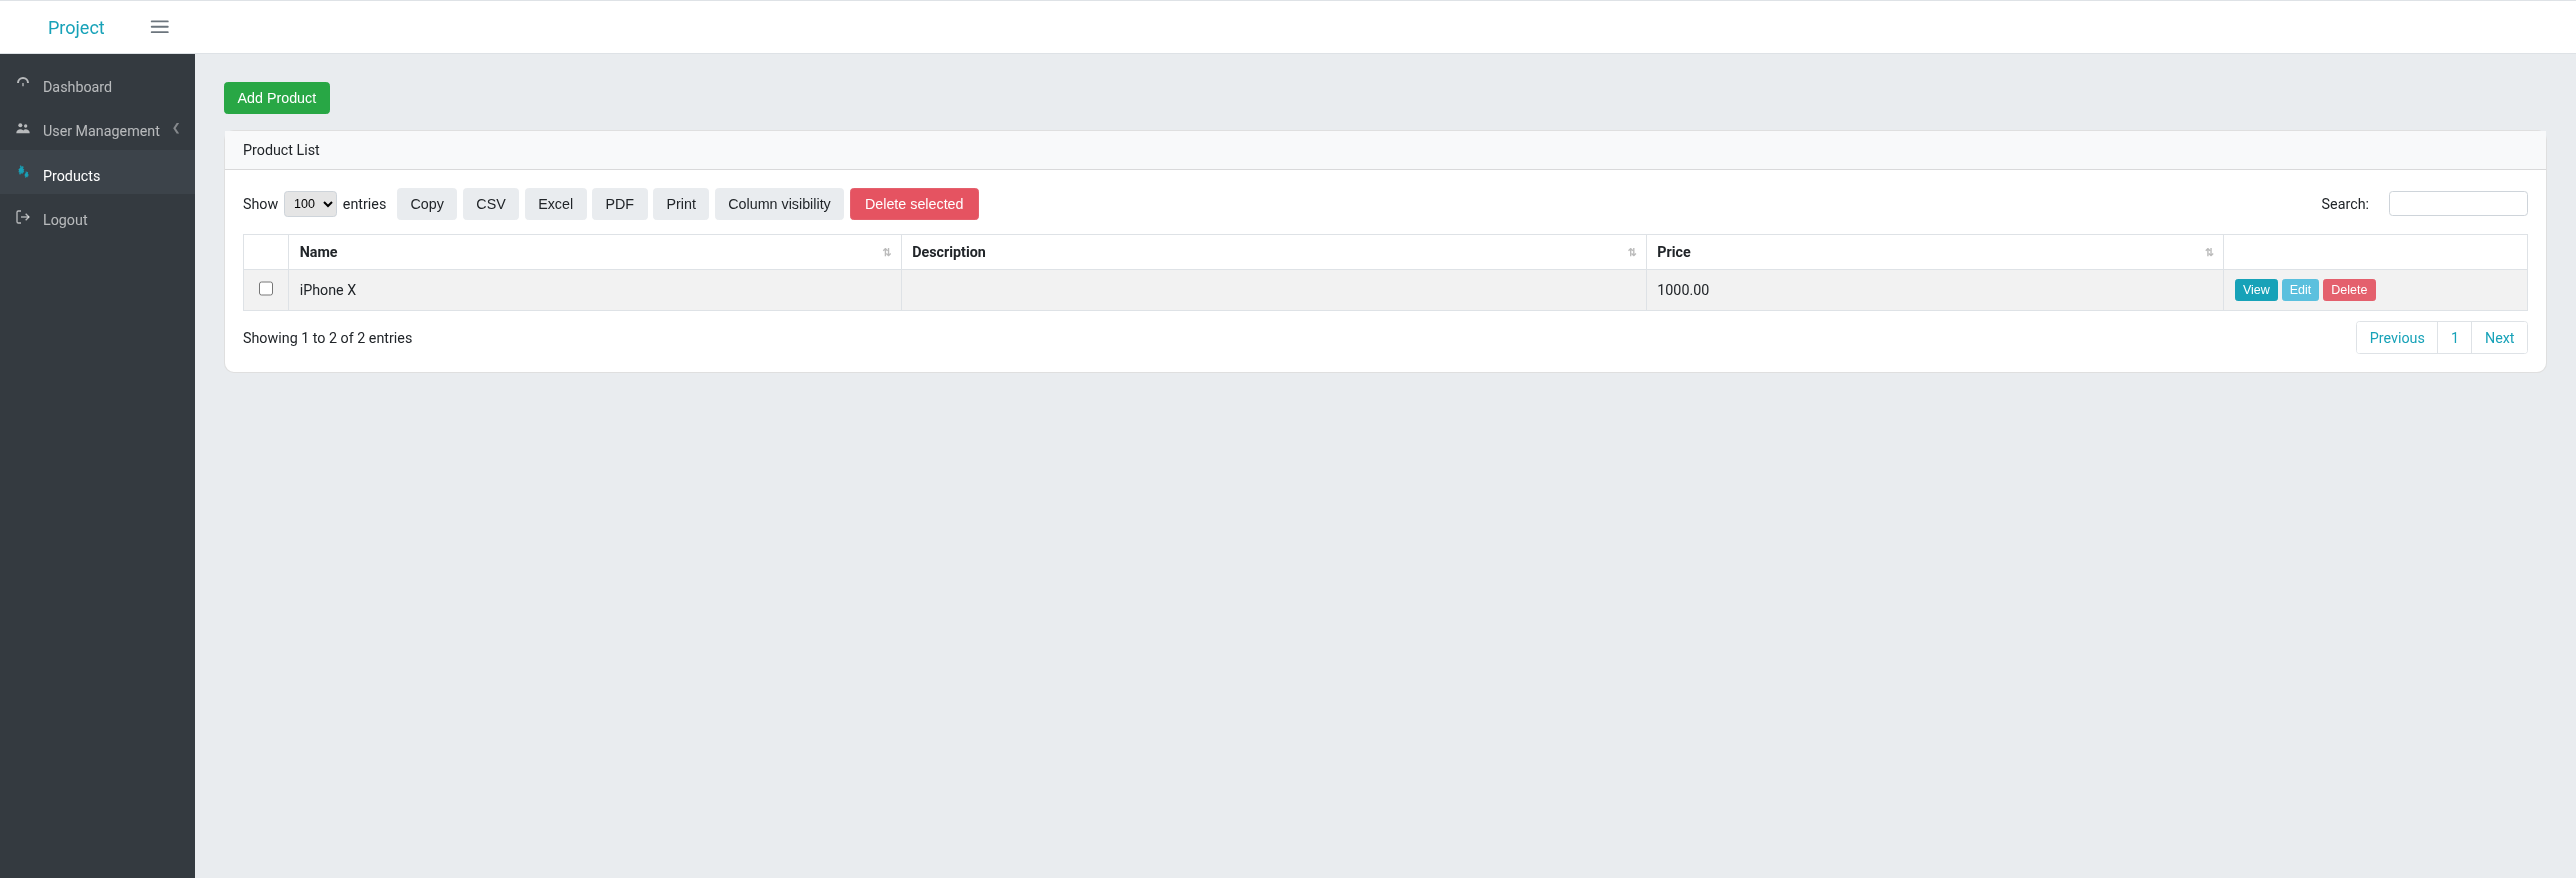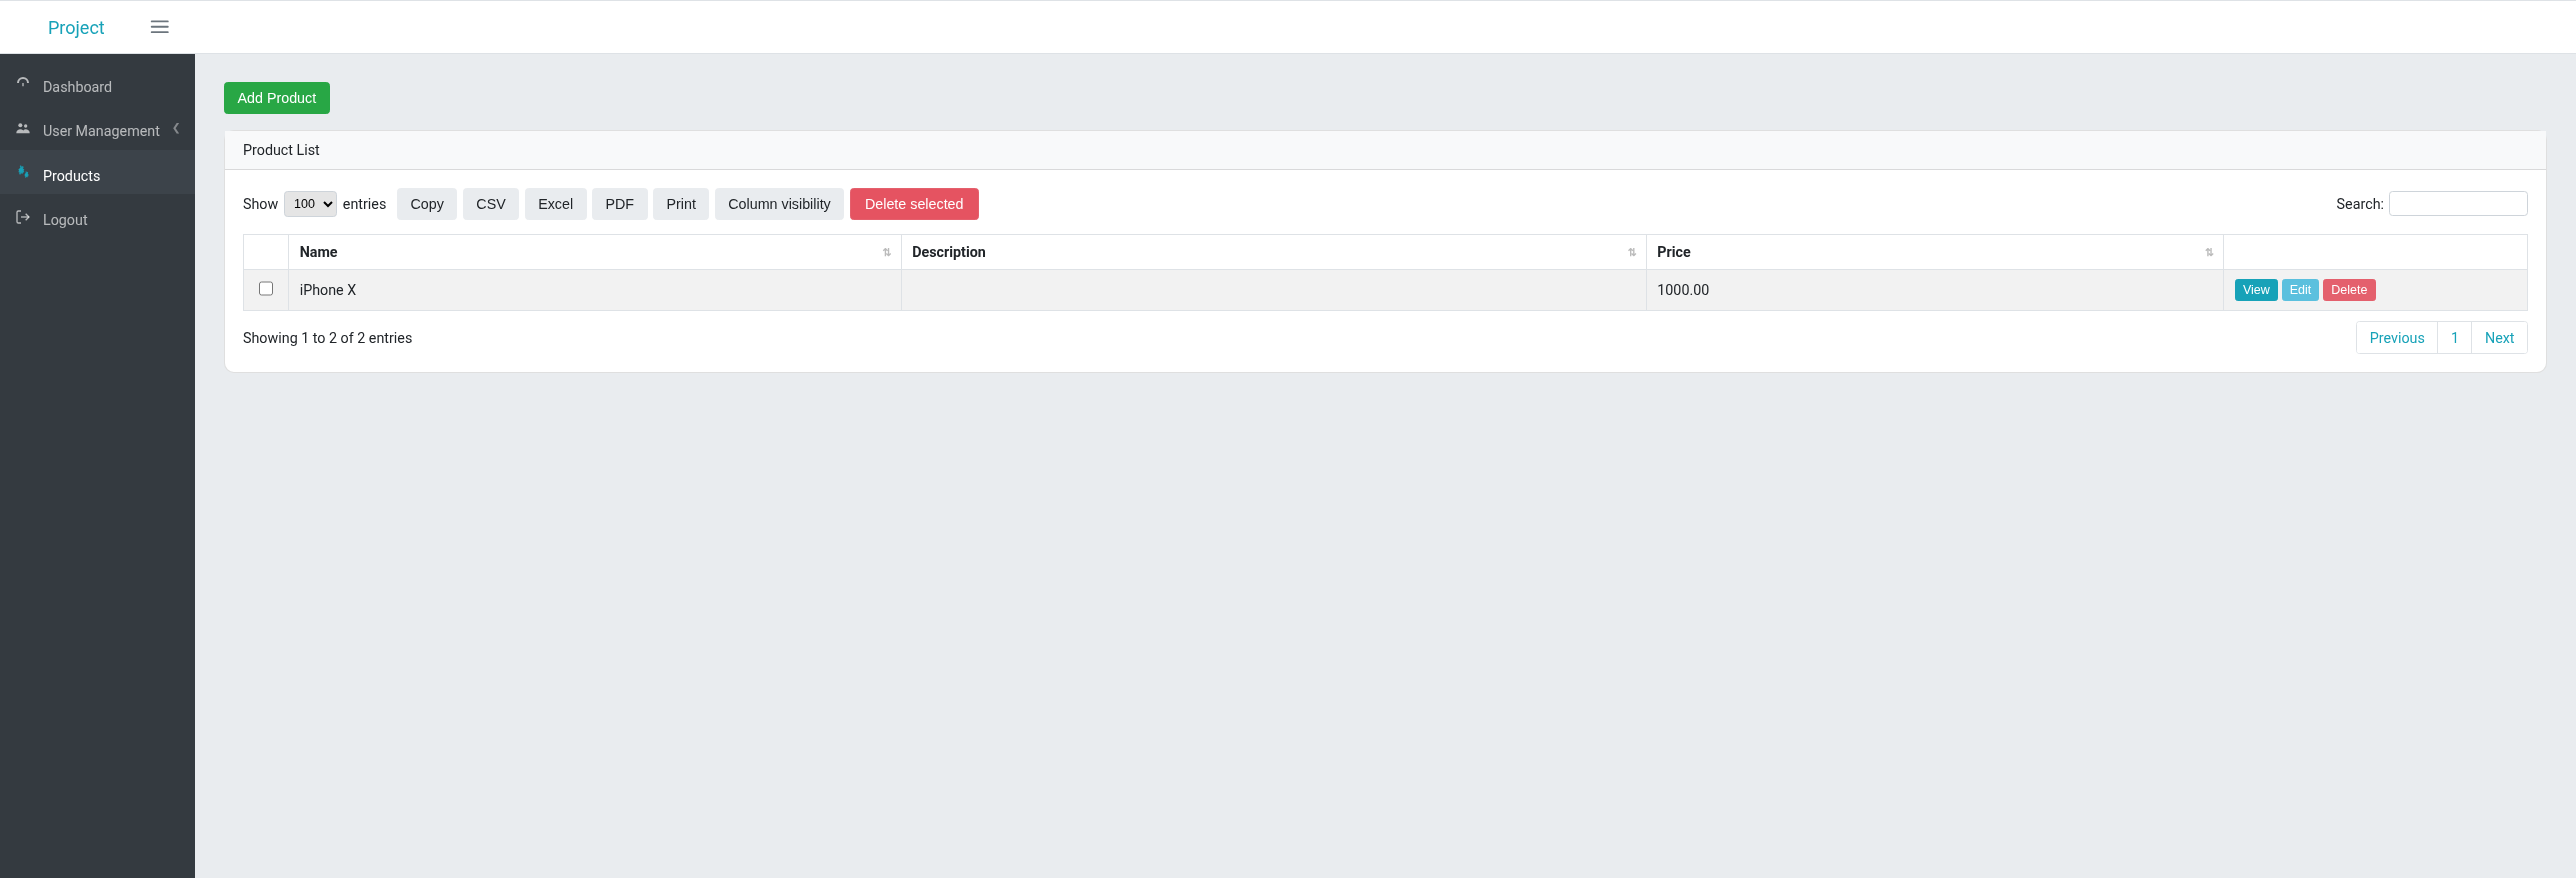--- a/index.html
+++ b/index.html
@@ -111,21 +111,21 @@
   margin-right: 5.4px;
 }
 .length-select {
   border: 0.9px solid #ced4da;
   border-radius: 3.6px;
   padding: 3.6px 5.4px;
   font-size: 12.5px;
   background: #e5e5e5;
 }
 .toolbar-spacer { margin-left: auto; }
-.search-control { display: flex; align-items: center; gap: 5px; }
+.search-control { display: flex; align-items: center; gap: 20px; }
 .search-input {
   border: 0.9px solid #ced4da;
   border-radius: 3.6px;
   padding: 4.5px 7.2px;
   font-size: 12.5px;
   width: 139px;
 }
 table.data {
   width: 100%;
   border-collapse: collapse;

